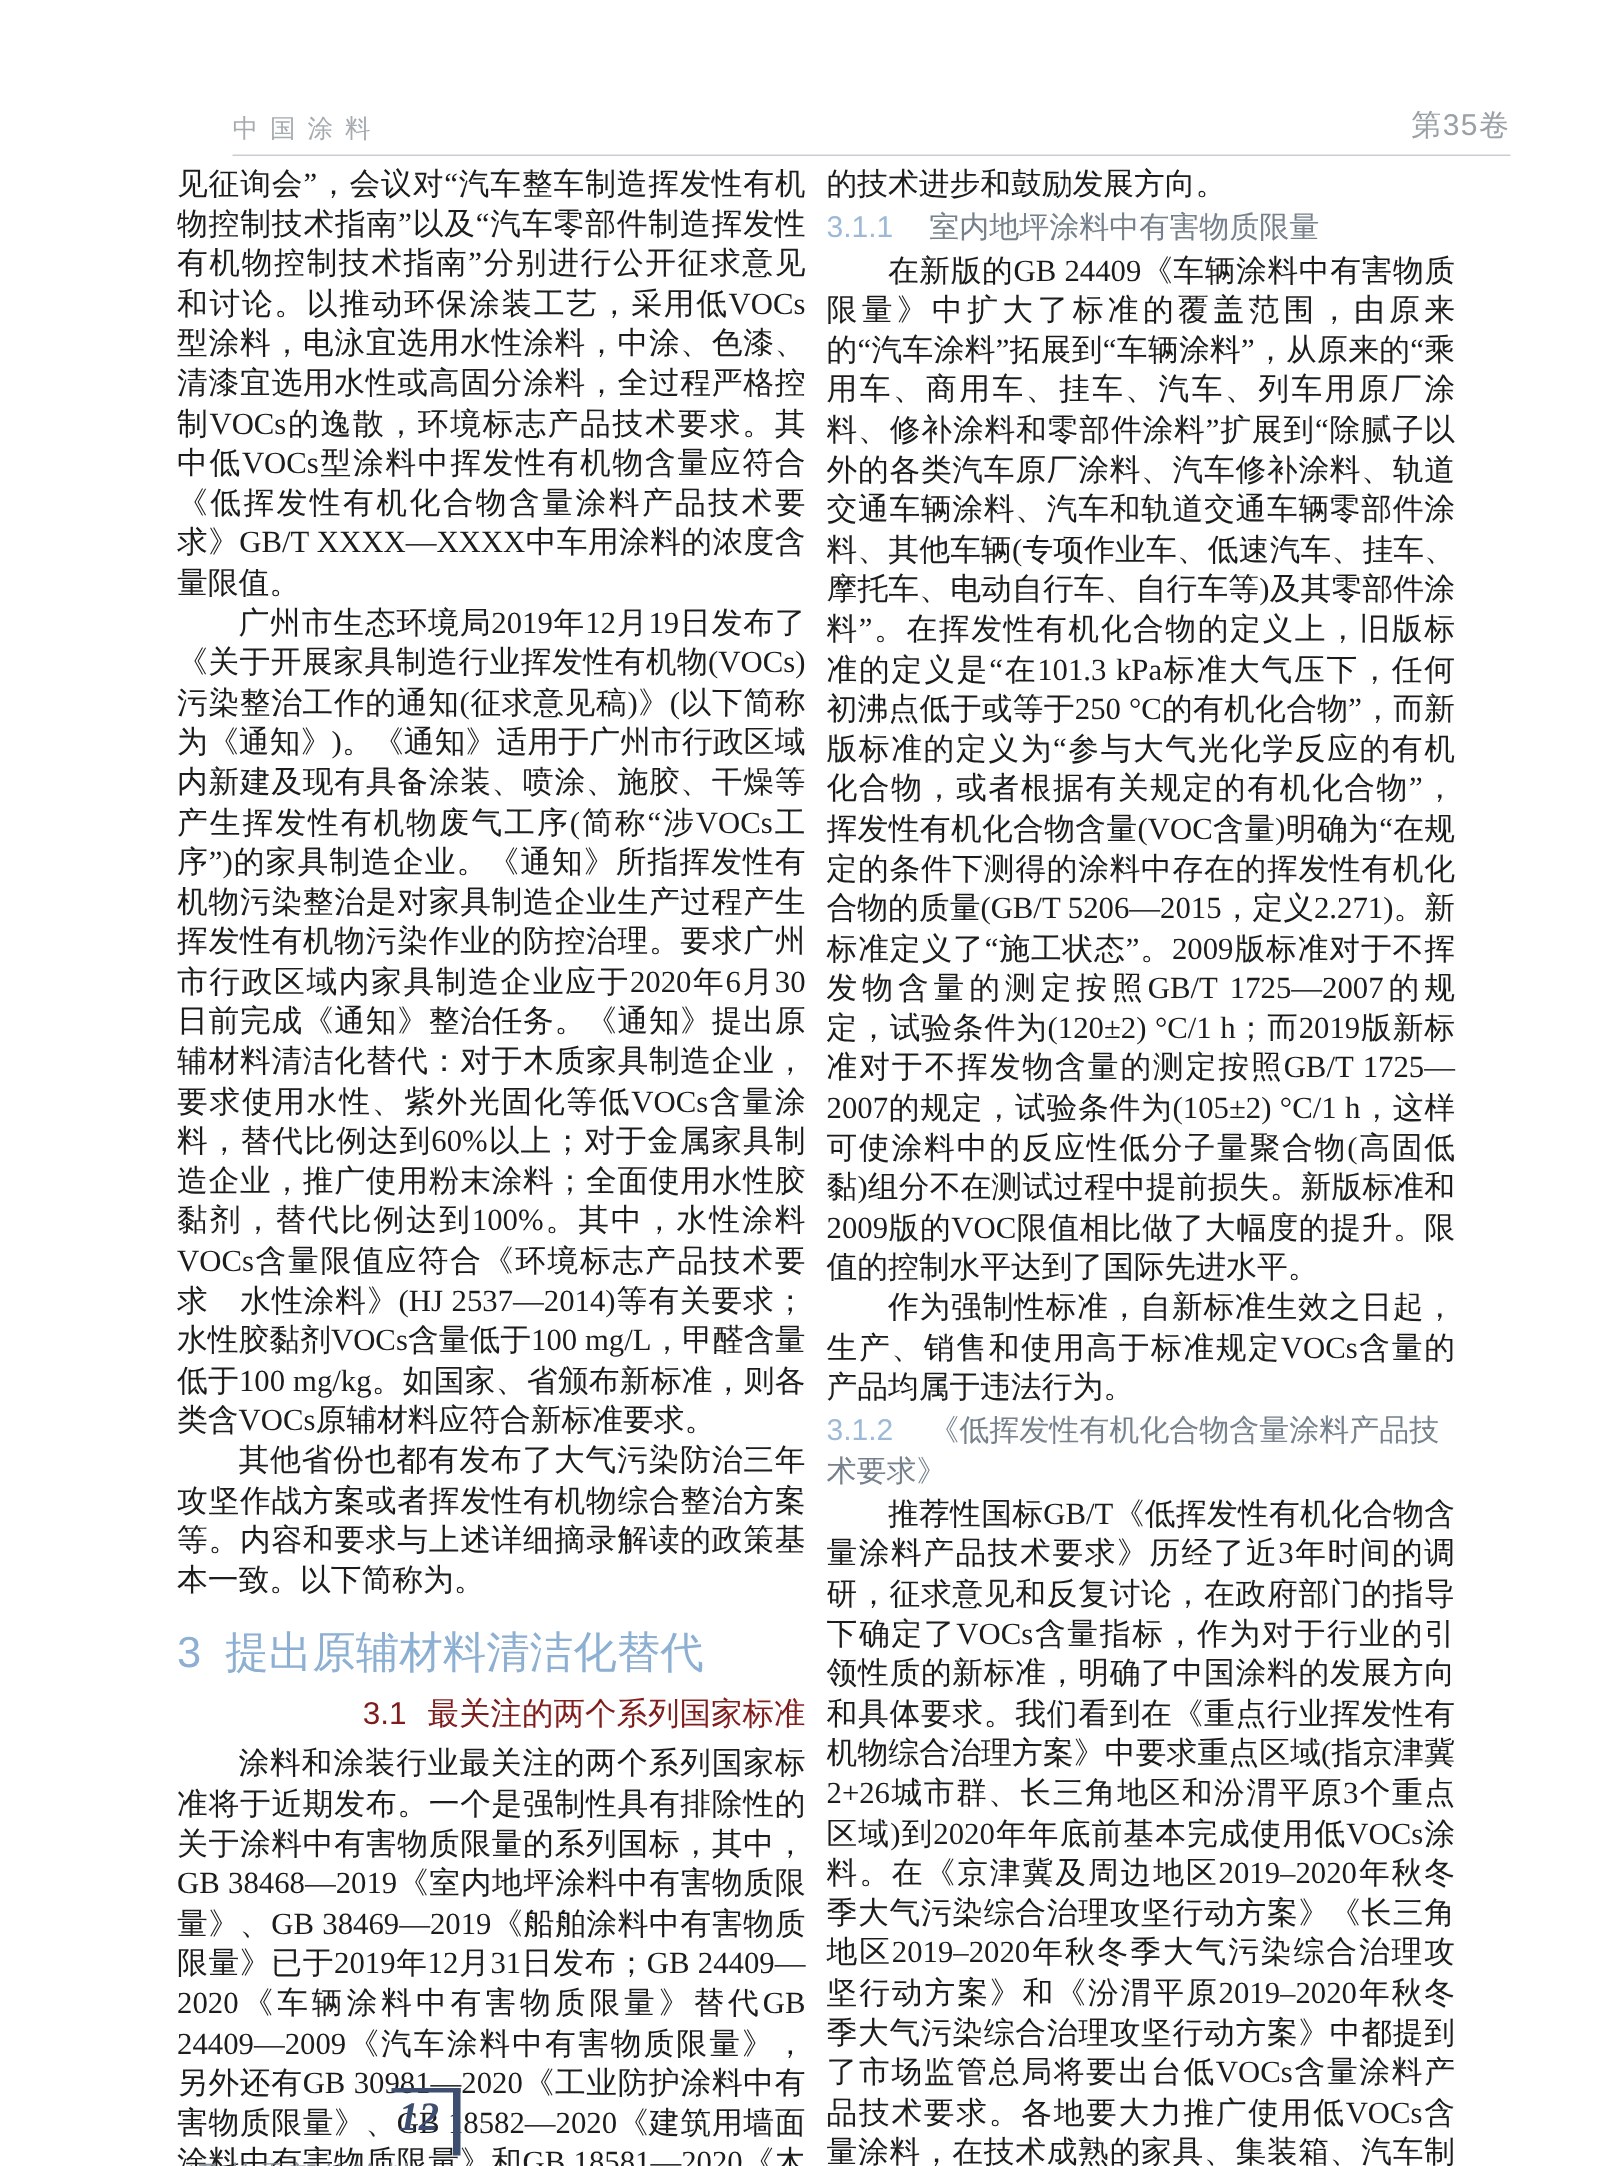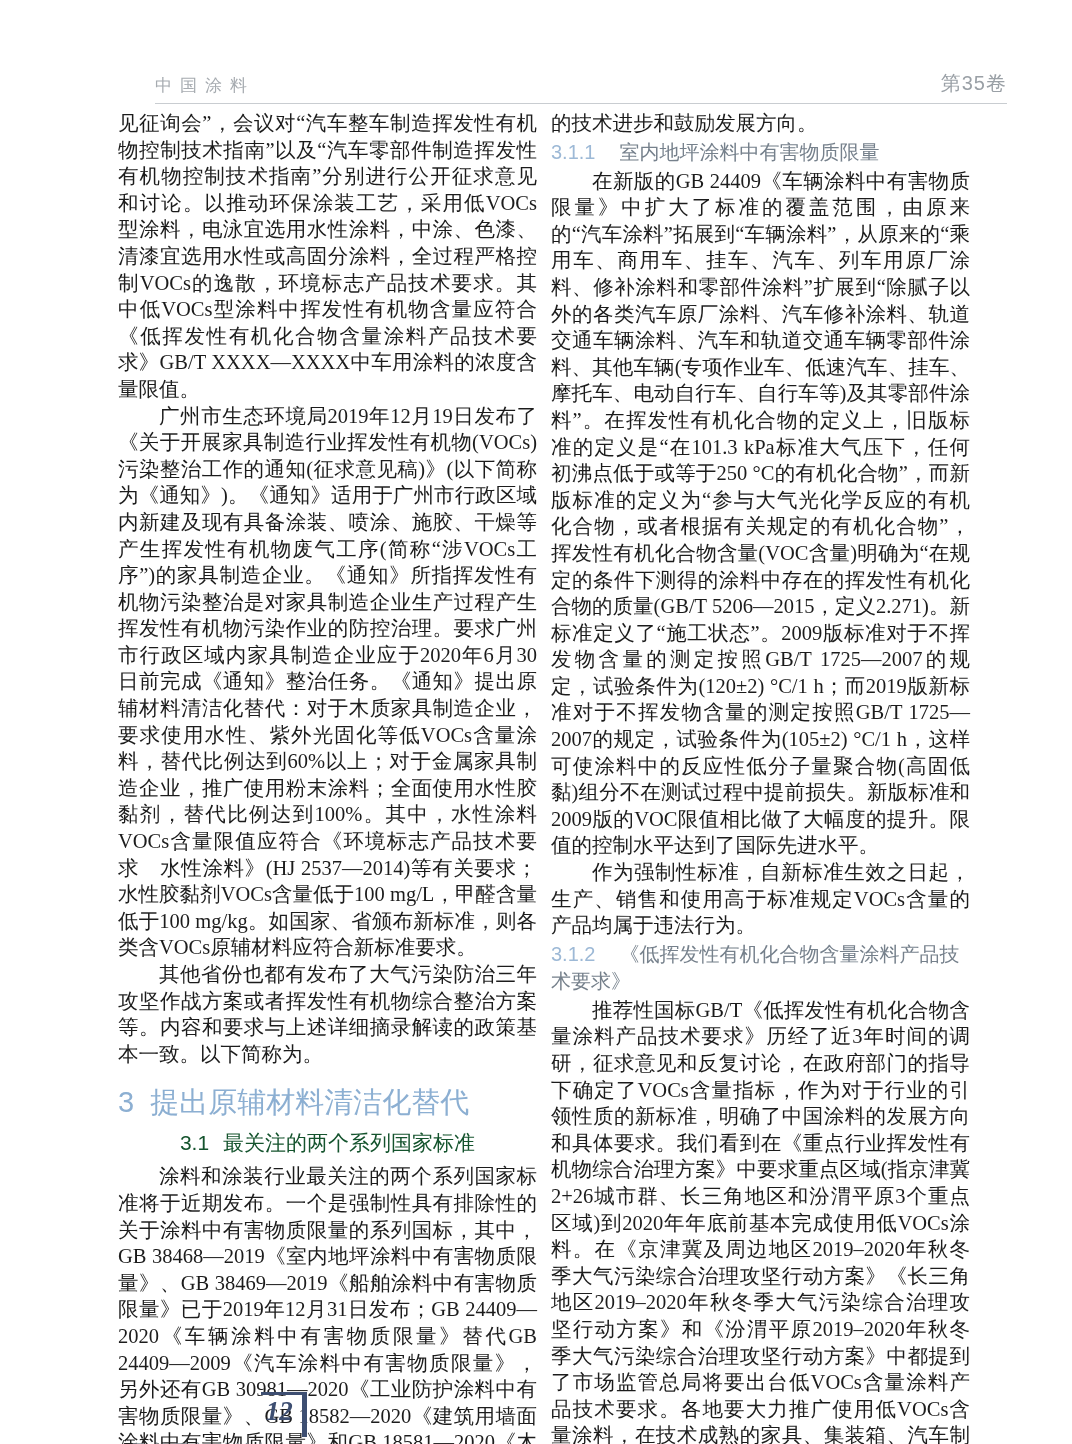--- a/index.html
+++ b/index.html
@@ -49,23 +49,23 @@
     font-size:29px; line-height:36px;
     color:#8cafd2;
     margin:17px 0 9px 0;
     text-align:left;
   }
   .sec-h1 .sec-num{margin-right:16px;}
   
   .sec-h2{
     font-family:"Liberation Sans", sans-serif;
     font-size:21px; line-height:27px;
-    color:#14532d;
+    color:#7f1d1d;
     margin:0 0 7px 0;
-    text-align:center;
+    text-align:right;
   }
   .sec-h2 .sec-num{margin-right:14px;}
   
   .sec-h3{
     font-family:"Liberation Sans", sans-serif;
     font-size:20px; line-height:27px;
     margin:2px 0 2px 0;
     text-align:left;
   }
   .sec-h3 .sec-num{color:#9db9d6; margin-right:24px;}

